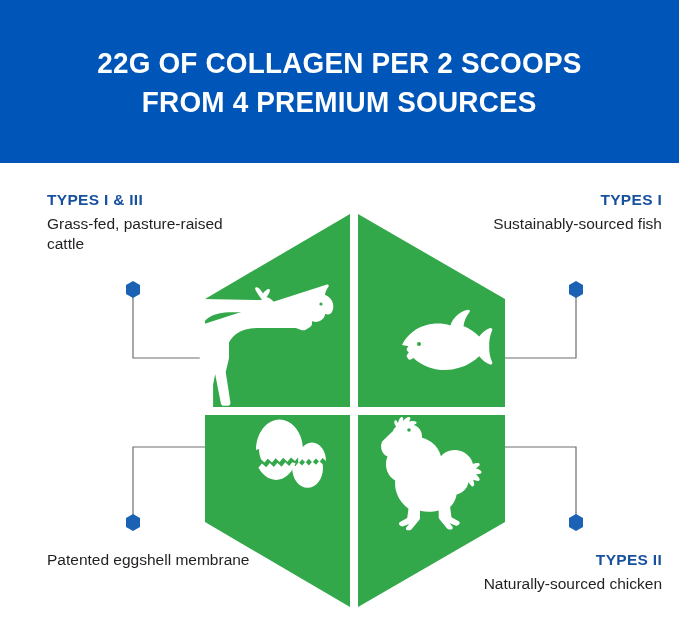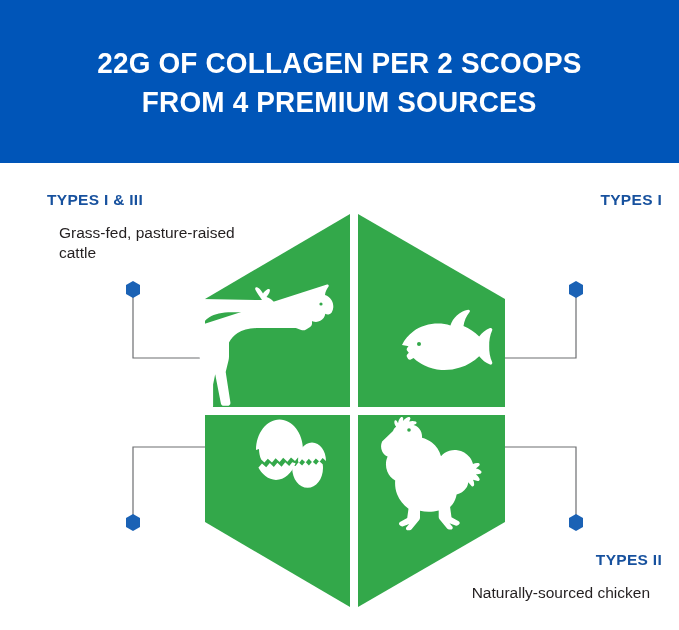--- a/index.html
+++ b/index.html
@@ -70,21 +70,21 @@
     font-weight: bold;
     color: #17519e;
     letter-spacing: 0.3px;
     line-height: 1.35;
     margin: 0 0 3px 0;
   }
   .callout .cal-desc {
     font-size: 15.5px;
     color: #231f20;
     line-height: 1.30;
-    margin: 12px;
+    margin: 0;
   }
   .callout.align-left  { text-align: left; }
   .callout.align-right { text-align: right; }
 
   #callout-topleft     { left: 32px;  top: 60px;  }
   #callout-topright    { left: 432px; top: 60px;  }
   #callout-bottomleft  { left: 32px;  top: 420px; }
   #callout-bottomright { left: 432px; top: 420px; }
 </style>
 </head>
@@ -388,23 +388,25 @@
       </g>
     </svg>
 
     <div class="callout align-left" id="callout-topleft">
       <p class="cal-title">TYPES I &amp; III</p>
       <p class="cal-desc">Grass-fed, pasture-raised cattle</p>
     </div>
 
     <div class="callout align-right" id="callout-topright">
       <p class="cal-title">TYPES I</p>
+      <p class="cal-desc">Sustainably-sourced fish</p>
     </div>
 
     <div class="callout align-left" id="callout-bottomleft">
+      <p class="cal-desc">Patented eggshell membrane</p>
     </div>
 
     <div class="callout align-right" id="callout-bottomright">
       <p class="cal-title">TYPES II</p>
       <p class="cal-desc">Naturally-sourced chicken</p>
     </div>
 
   </div>
 </div>
 

